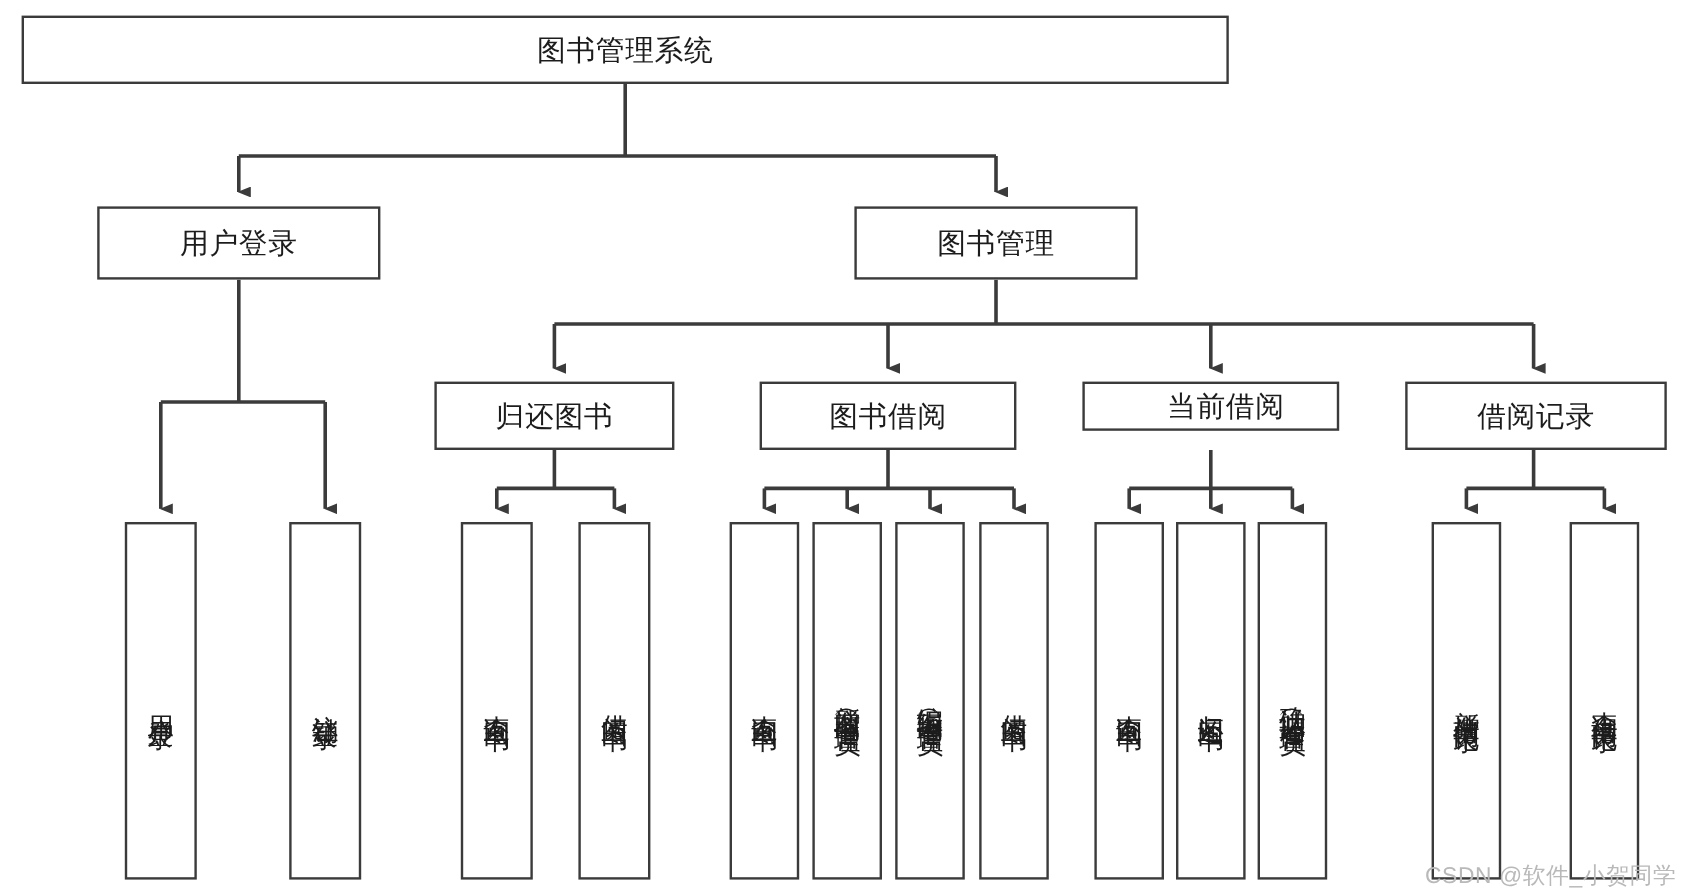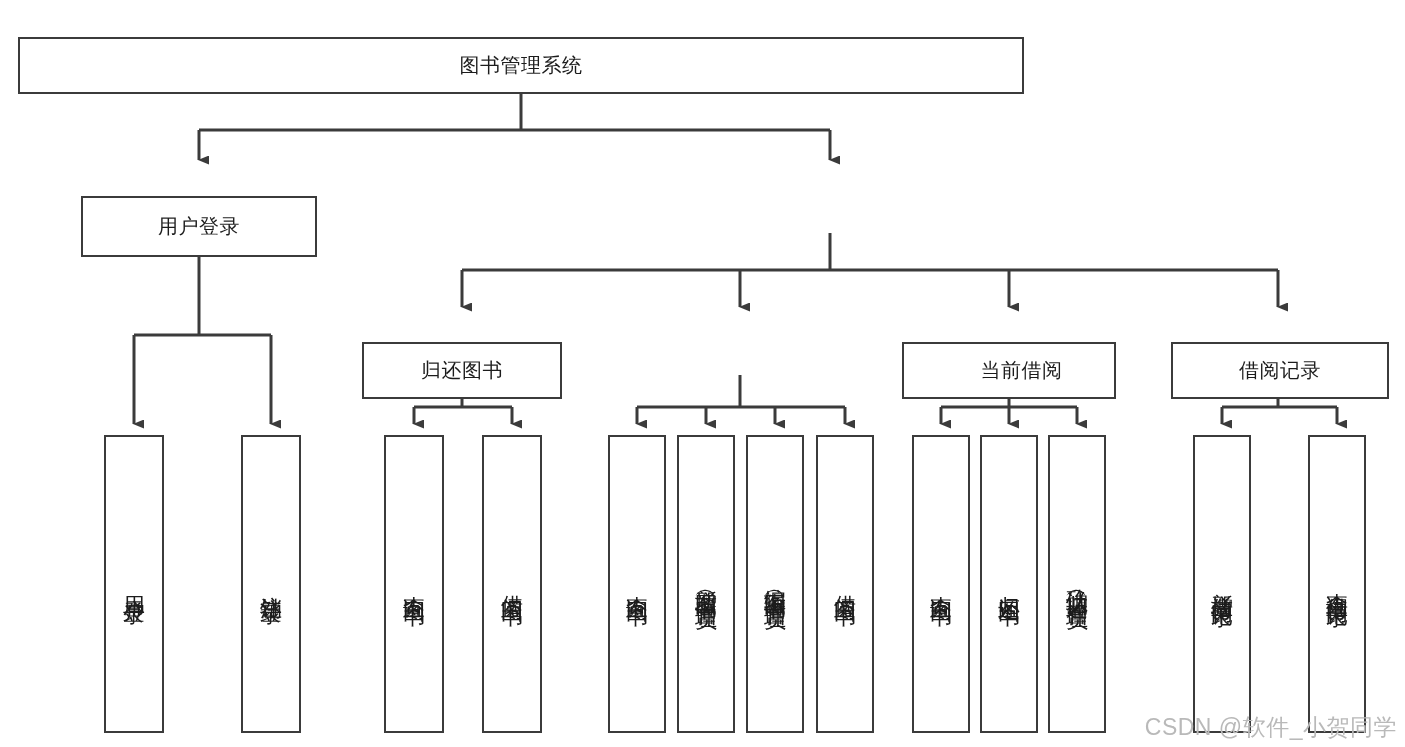--- a/index.html
+++ b/index.html
@@ -30,23 +30,22 @@
     position: absolute;
     box-sizing: border-box;
     background: #ffffff;
     border: 2px solid #3b3b3b;
     display: flex;
     align-items: center;
     justify-content: center;
     color: #1c1c1c;
   }
   .node-box.horizontal {
-    font-size: 20px;
+    font-size: 24px;
     letter-spacing: 0.5px;
-    margin-top: 24px;
   }
   .node-box.vertical {
     writing-mode: vertical-rl;
     text-orientation: upright;
     font-size: 22px;
     letter-spacing: 3px;
     padding: 6px 0;
     line-height: 1;
   }
   .node-box.vertical .node-label {
@@ -56,21 +55,21 @@
     display: block;
   }
   .node-label {
     display: block;
     white-space: nowrap;
   }
   #watermark {
     position: absolute;
     right: 8px;
     bottom: 4px;
-    font-size: 23px;
+    font-size: 19px;
     color: #b9b9b9;
     letter-spacing: 0.5px;
     user-select: none;
     white-space: nowrap;
   }
 </style>
 </head>
 <body>
 
 <div id="diagram-root">
@@ -125,25 +124,31 @@
     </g>
   </svg>
 
   <div class="node-box horizontal" style="left:18px; top:13px; width:1006px; height:57px;">
     <span class="node-label">图书管理系统</span>
   </div>
 
   <div class="node-box horizontal" style="left:81px; top:172px; width:236px; height:61px;">
     <span class="node-label">用户登录</span>
   </div>
+  <div class="node-box horizontal" style="left:712px; top:172px; width:236px; height:61px;">
+    <span class="node-label">图书管理</span>
+  </div>
 
   <div class="node-box horizontal" style="left:362px; top:318px; width:200px; height:57px;">
     <span class="node-label">归还图书</span>
   </div>
-  <div class="node-box horizontal" style="left:902px; top:318px; width:214px; height:57px;padding-left:25px;">
+  <div class="node-box horizontal" style="left:633px; top:318px; width:214px; height:57px;">
+    <span class="node-label">图书借阅</span>
+  </div>
+  <div class="node-box horizontal" style="left:902px; top:318px; width:214px; height:41px;padding-left:25px;">
     <span class="node-label">当前借阅</span>
   </div>
   <div class="node-box horizontal" style="left:1171px; top:318px; width:218px; height:57px;">
     <span class="node-label">借阅记录</span>
   </div>
 
   <div class="node-box vertical" style="left:104px; top:435px; width:60px; height:298px;">
     <span class="node-label">用户登录</span>
   </div>
   <div class="node-box vertical" style="left:241px; top:435px; width:60px; height:298px;">

